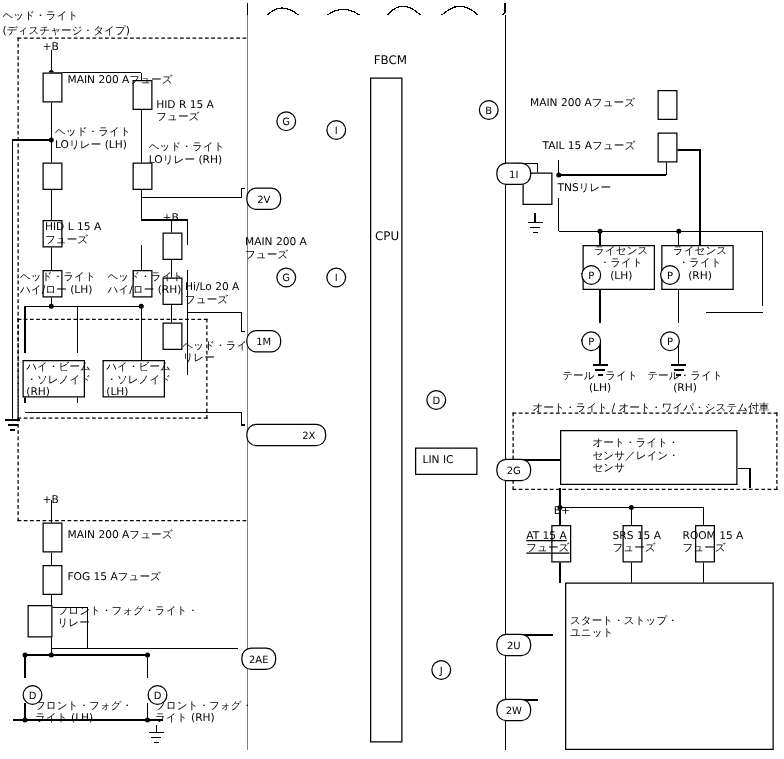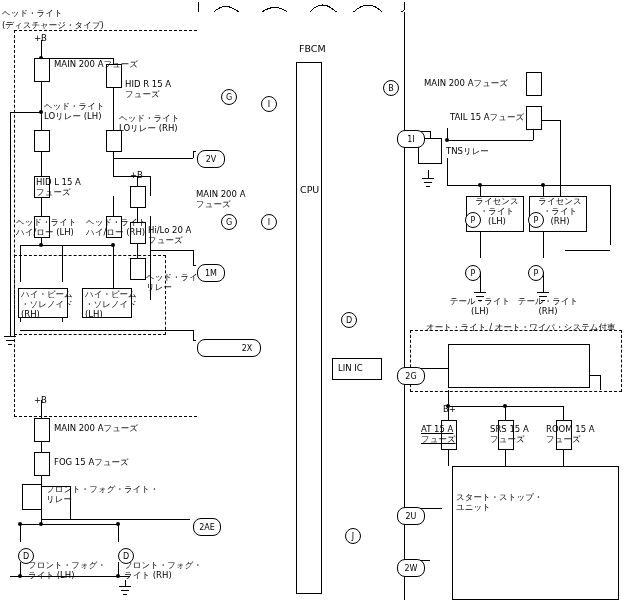--- a/index.html
+++ b/index.html
@@ -277,33 +277,36 @@
   <div class="lbl" style="left:28px;top:560px;">フロント・フォグ・
 ライト (LH)</div>
   <div class="lbl" style="left:124px;top:560px;">フロント・フォグ・
 ライト (RH)</div>
 
   <div class="lbl" style="left:299px;top:44px;font-size:9.5px;">FBCM</div>
   <div class="lbl" style="left:300px;top:185px;font-size:9.5px;">CPU</div>
   <div class="lbl" style="left:338px;top:363px;">LIN IC</div>
 
   <div class="lbl" style="left:424px;top:78px;">MAIN 200 Aフューズ</div>
-  <div class="lbl" style="left:434px;top:112px;margin-left:16px;">TAIL 15 Aフューズ</div>
+  <div class="lbl" style="left:434px;top:112px;">TAIL 15 Aフューズ</div>
   <div class="lbl" style="left:446px;top:146px;">TNSリレー</div>
   <div class="lbl c" style="left:474px;top:196px;width:46px;">ライセンス
 ・ライト
 (LH)</div>
   <div class="lbl c" style="left:537px;top:196px;width:46px;">ライセンス
 ・ライト
 (RH)</div>
   <div class="lbl c" style="left:440px;top:296px;width:80px;">テール・ライト
 (LH)</div>
   <div class="lbl c" style="left:508px;top:296px;width:80px;">テール・ライト
 (RH)</div>
   <div class="lbl" style="left:410px;top:322px;margin-left:16px;">オート・ライト / オート・ワイパ・システム付車</div>
+  <div class="lbl" style="left:474px;top:350px;">オート・ライト・
+センサ／レイン・
+センサ</div>
   <div class="lbl" style="left:443px;top:404px;">B+</div>
   <div class="lbl" style="left:421px;top:424px;text-decoration:underline;">AT 15 A
 フューズ</div>
   <div class="lbl" style="left:490px;top:424px;">SRS 15 A
 フューズ</div>
   <div class="lbl" style="left:546px;top:424px;">ROOM 15 A
 フューズ</div>
   <div class="lbl" style="left:456px;top:492px;">スタート・ストップ・
 ユニット</div>
 

